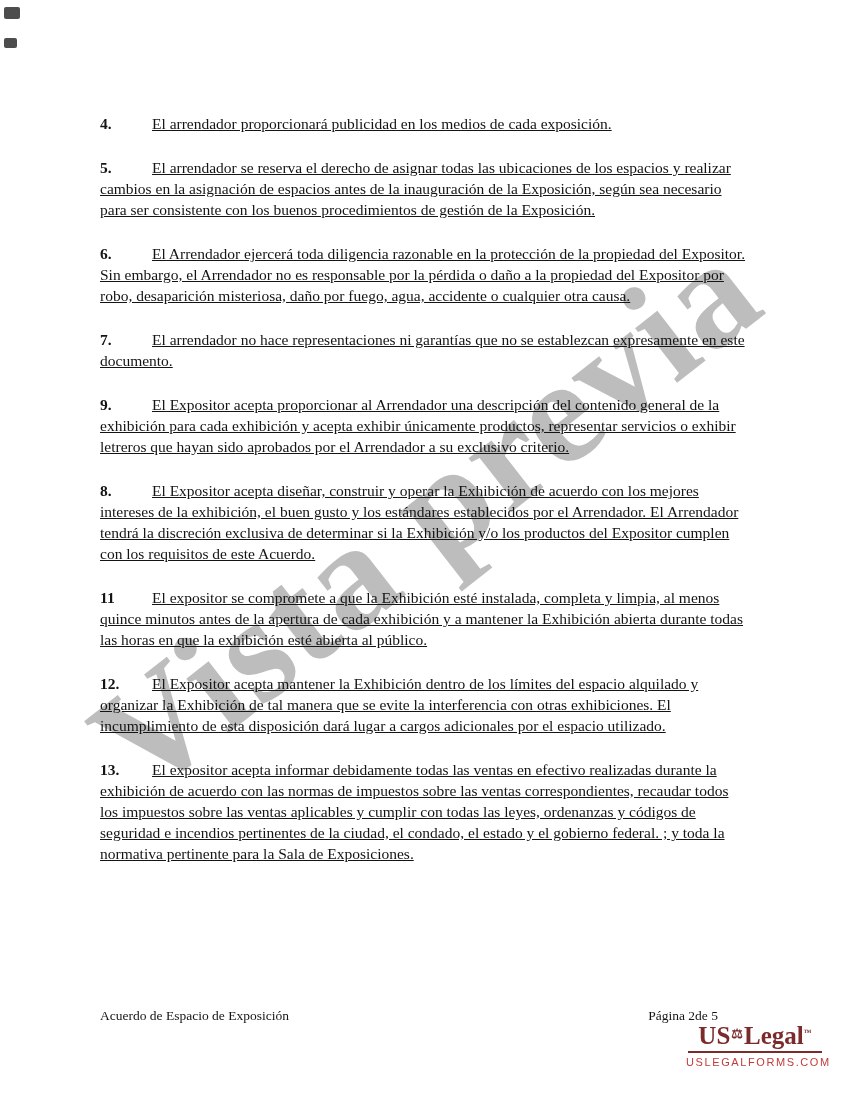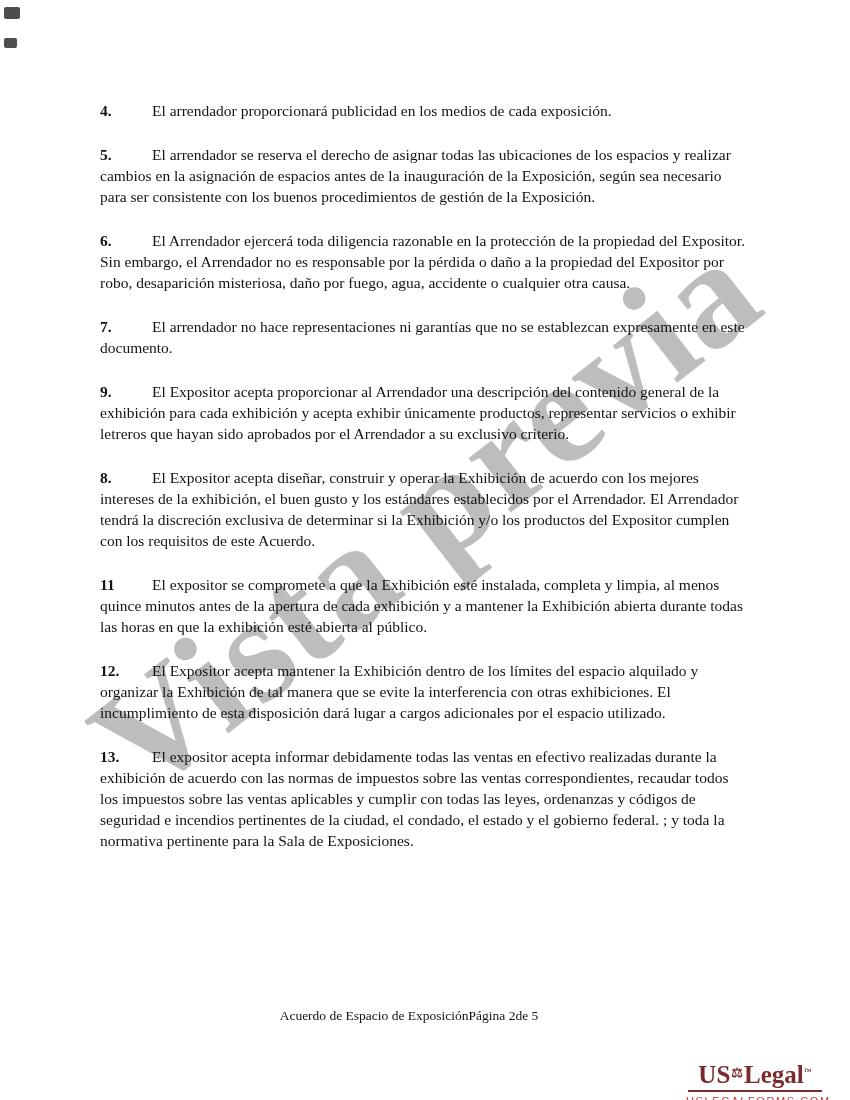--- a/index.html
+++ b/index.html
@@ -14,40 +14,39 @@
 
   .watermark{
     position:absolute;left:-25px;top:440px;width:900px;height:150px;
     transform:rotate(-38deg);
     font-size:150px;font-weight:bold;line-height:150px;text-align:center;
     color:#8f8f8f;opacity:.58;z-index:1;white-space:nowrap;
     pointer-events:none;letter-spacing:2px;
   }
 
   .content{
-    position:absolute;left:100px;top:100px;width:650px;z-index:2;
-    font-size:15.5px;line-height:21px;
+    position:absolute;left:100px;top:113px;width:650px;z-index:2;
+    font-size:15.5px;line-height:21px;text-decoration:underline;
   }
   .para{margin:0 0 23px 0;}
   .num{display:inline-block;width:52px;font-weight:bold;}
 
   .footer-row{
     position:absolute;left:100px;top:1008px;width:618px;z-index:2;
-    display:flex;justify-content:center;
+    display:flex;justify-content:space-between;
     font-size:13.5px;
   }
 
   .logo{
     position:absolute;right:26px;top:1020px;width:138px;z-index:2;
     text-align:center;color:#7b2b2b;
   }
   .logo-name{
     font-size:25px;font-weight:bold;line-height:26px;white-space:nowrap;
     font-family:"Liberation Serif", serif;
-    margin-top:39px;
   }
   .scales{font-size:13px;vertical-align:6px;margin:0 1px;}
   .tm{font-size:8px;vertical-align:super;}
   .logo-rule{height:2px;background:#7b2b2b;margin:2px 2px 3px 2px;}
   .logo-tagline{
     font-size:11px;letter-spacing:1.6px;color:#c23b3b;font-weight:normal;
     font-family:"Liberation Sans", sans-serif;
   }
 </style>
 </head>

